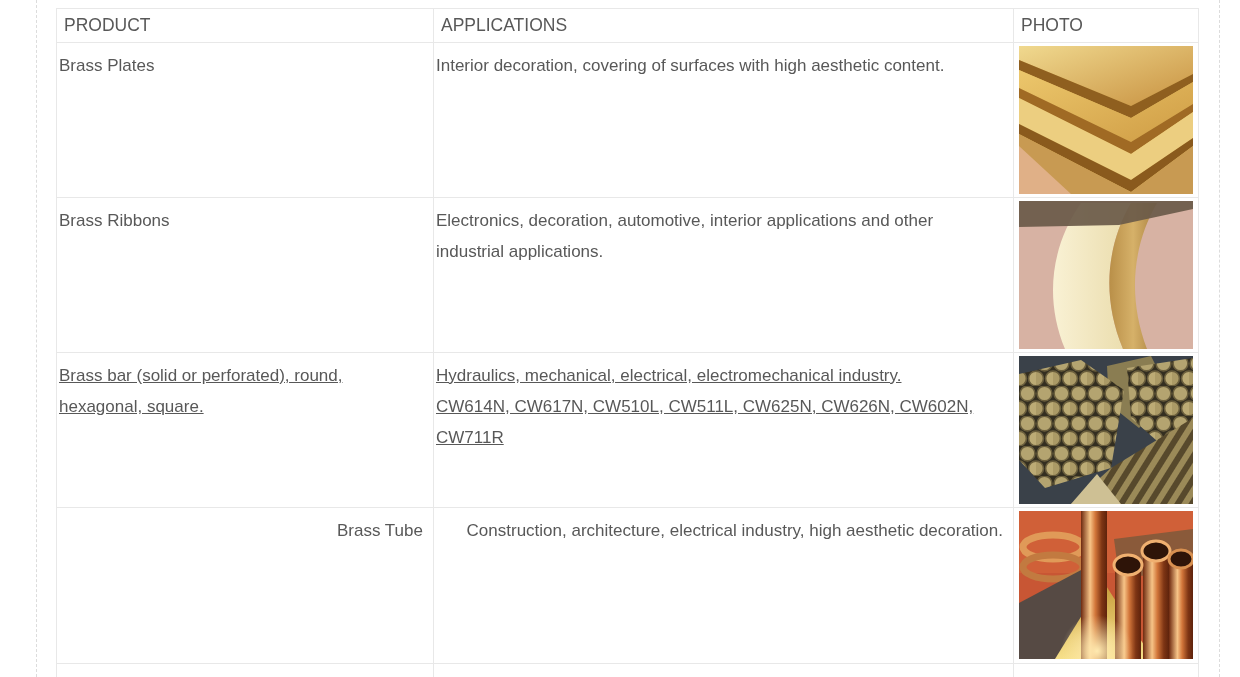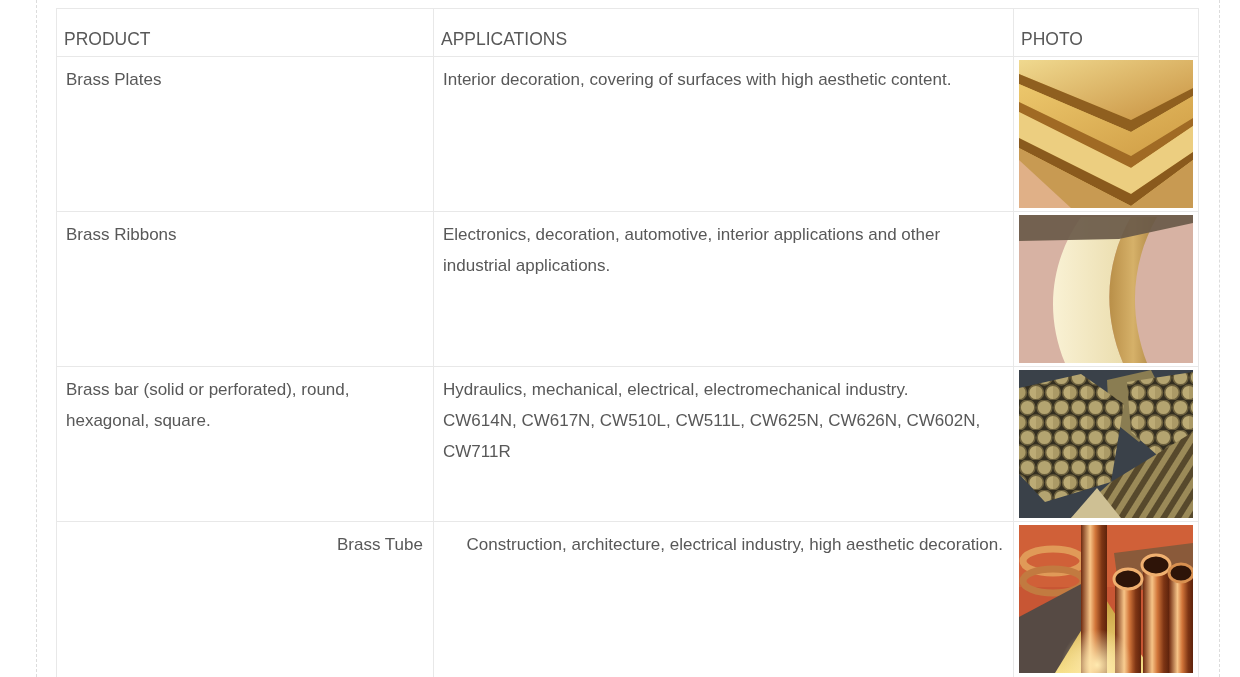--- a/index.html
+++ b/index.html
@@ -26,37 +26,37 @@
     color: #585858;
     font-size: 17px;
   }
   .product-table col.c-product      { width: 377px; }
   .product-table col.c-applications { width: 580px; }
   .product-table col.c-photo        { width: 185px; }
 
   .product-table th {
     font-weight: 400; text-align: left;
     font-size: 17.5px; color: #585858;
-    padding: 20px 8px 6px 7px; height: 21px;
+    padding: 6px 8px 6px 7px; height: 21px;
     border: 1px solid #e8e8e8; background: #ffffff;
     white-space: nowrap; overflow: hidden;
   }
   .product-table td {
     border: 1px solid #e8e8e8;
     vertical-align: top;
-    padding: 7px 10px 7px 9px;
+    padding: 7px 10px 7px 2px;
     line-height: 31px;
     background: #ffffff;
   }
   .product-table td.apps-cell { white-space: pre-line; }
   .product-table td.photo-cell { padding: 3px 5px; }
 
   tr.r1 { height: 155px; }
   tr.r2 { height: 155px; margin-left: 12px; }
-  tr.r3 { height: 116px; }
+  tr.r3 { height: 116px; text-decoration: underline; }
   tr.r4 { height: 156px; text-align: right; }
   tr.r5 { height: 150px; }
 
   .photo-box {
     width: 174px; height: 148px; overflow: hidden;
     display: block;
   }
   .photo-box svg { display: block; }
 </style>
 </head>

